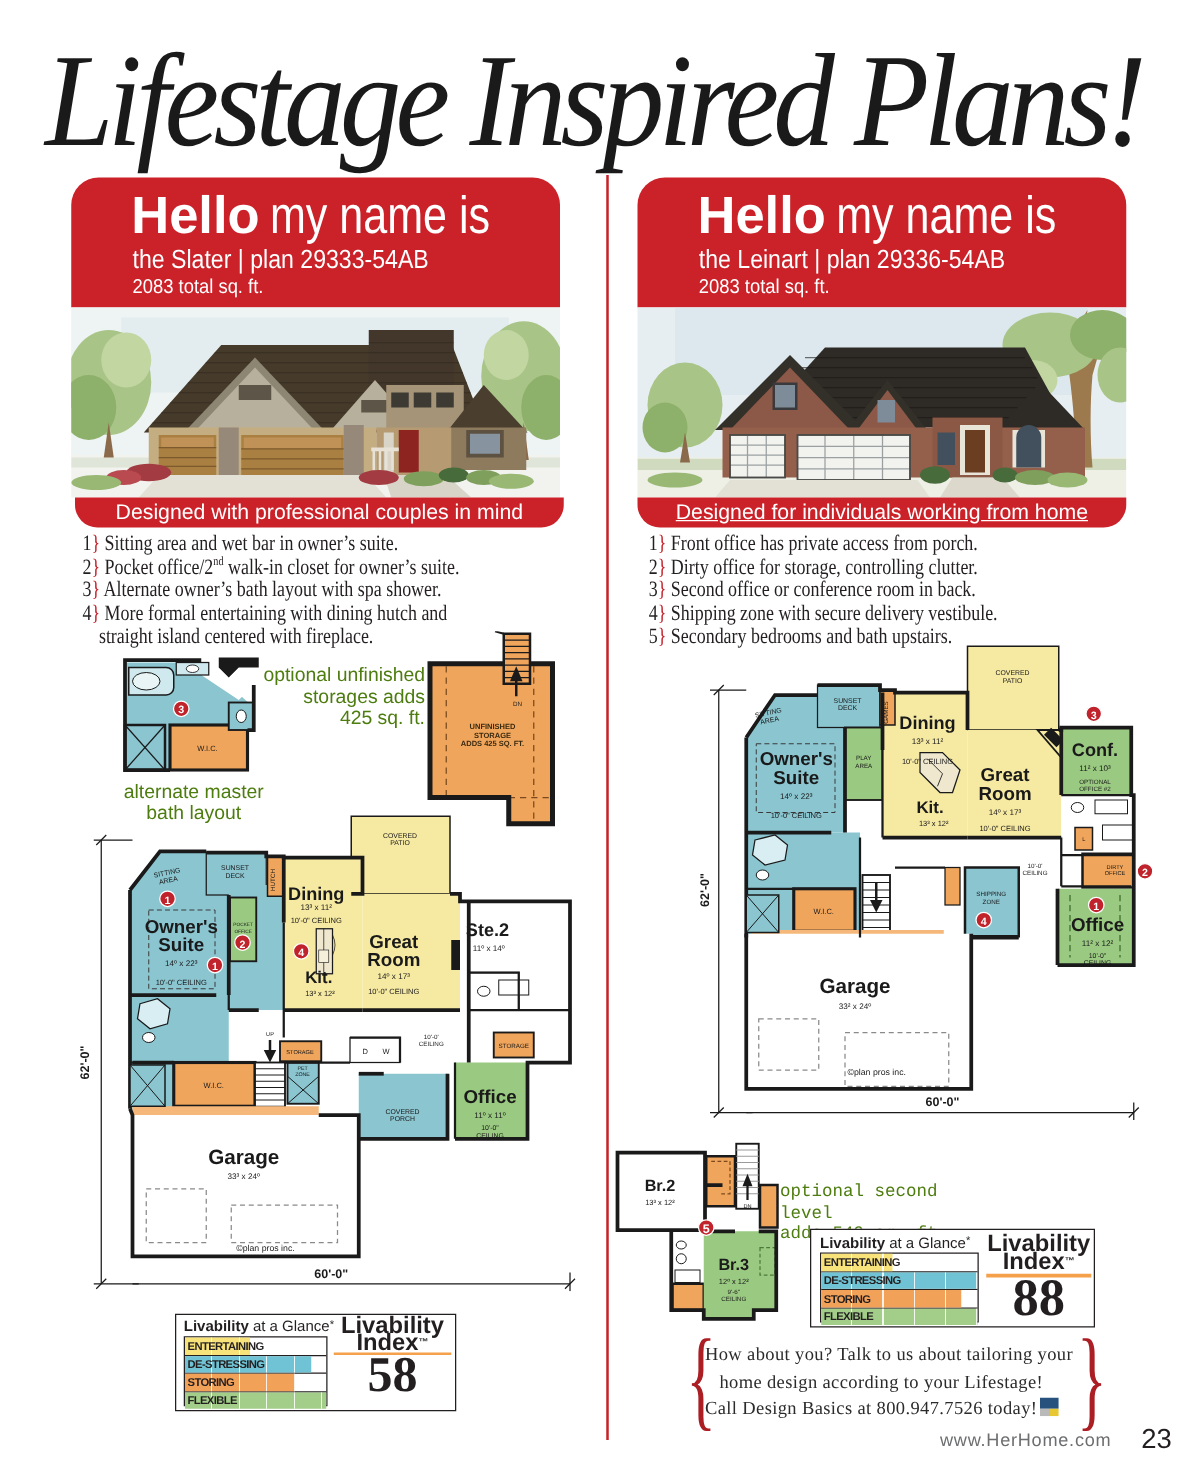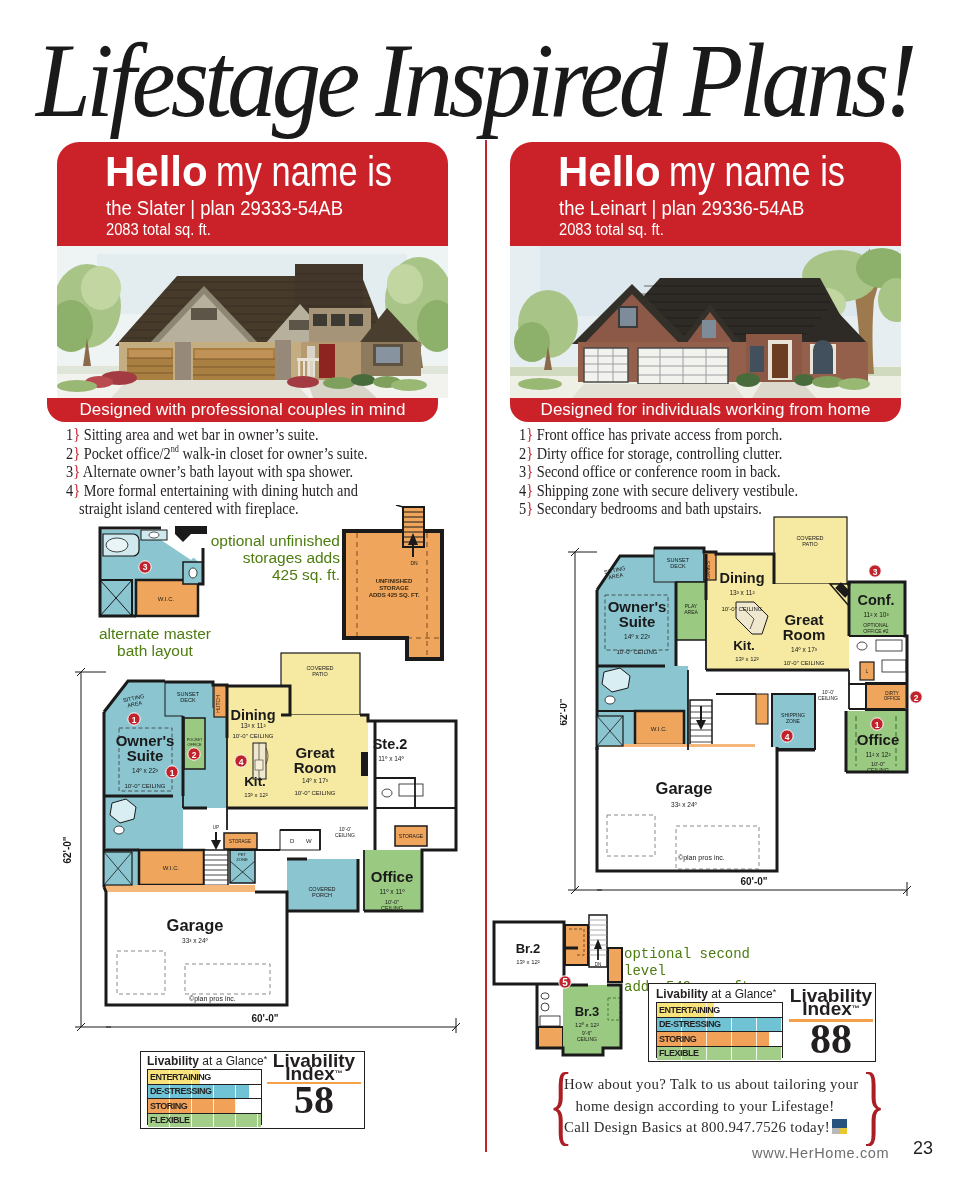--- a/index.html
+++ b/index.html
@@ -124,21 +124,21 @@
   <ellipse cx="42" cy="136" rx="14" ry="6" fill="#b84a50"></ellipse>
   <ellipse cx="246" cy="136" rx="16" ry="6" fill="#a33b42"></ellipse>
   <ellipse cx="282" cy="137" rx="16" ry="6" fill="#7fa05c"></ellipse>
   <ellipse cx="306" cy="134" rx="12" ry="6" fill="#486b3c"></ellipse>
   <ellipse cx="330" cy="136" rx="14" ry="6" fill="#7fa05c"></ellipse>
   <ellipse cx="352" cy="139" rx="18" ry="6" fill="#98b874"></ellipse>
   <ellipse cx="20" cy="140" rx="20" ry="6" fill="#98b874"></ellipse>
 </svg>
 </div>
 
-<div class="abs redbg" style="left:47px;top:398px;width:391px;height:24px;border-radius:0 0 18px 18px;color:#fff;font-size:17px;text-align:center;line-height:23px;">Designed with professional couples in mind</div>
+<div class="abs redbg" style="left:60px;top:398px;width:391px;height:24px;border-radius:0 0 18px 18px;color:#fff;font-size:17px;text-align:center;line-height:23px;">Designed with professional couples in mind</div>
 
 <div class="abs serif" style="left:66px;top:425px;width:460px;font-size:17.5px;color:#231f20;line-height:18.6px;transform:scaleX(0.82);transform-origin:0 0;">
   <div>1<span style="color:#c5232b;">}</span> Sitting area and wet bar in owner’s suite.</div>
   <div>2<span style="color:#c5232b;">}</span> Pocket office/2<sup style="font-size:10px;line-height:0;">nd</sup> walk-in closet for owner’s suite.</div>
   <div>3<span style="color:#c5232b;">}</span> Alternate owner’s bath layout with spa shower.</div>
   <div>4<span style="color:#c5232b;">}</span> More formal entertaining with dining hutch and</div>
   <div style="padding-left:16px;">straight island centered with fireplace.</div>
 </div>
 
 <div class="abs redbg" style="left:510px;top:142px;width:391px;height:104px;border-radius:22px 22px 0 0;">
@@ -228,21 +228,21 @@
   <polygon points="74,138 224,138 234,152 62,152" fill="#e3e1d6"></polygon>
 
   <ellipse cx="238" cy="134" rx="12" ry="7" fill="#486b3c"></ellipse>
   <ellipse cx="294" cy="134" rx="10" ry="6" fill="#486b3c"></ellipse>
   <ellipse cx="318" cy="136" rx="16" ry="6" fill="#7fa05c"></ellipse>
   <ellipse cx="344" cy="138" rx="16" ry="6" fill="#98b874"></ellipse>
   <ellipse cx="30" cy="138" rx="22" ry="6" fill="#98b874"></ellipse>
 </svg>
 </div>
 
-<div class="abs redbg" style="left:510px;top:398px;width:391px;height:24px;border-radius:0 0 18px 18px;color:#fff;font-size:17px;text-align:center;line-height:23px;">Designed for individuals working from home</div>
+<div class="abs redbg" style="left:510px;top:398px;width:391px;height:24px;border-radius:0 0 18px 18px;color:#fff;font-size:17px;text-align:center;line-height:23px;text-decoration:underline;">Designed for individuals working from home</div>
 
 <div class="abs serif" style="left:519px;top:425px;width:460px;font-size:17.5px;color:#231f20;line-height:18.6px;transform:scaleX(0.82);transform-origin:0 0;">
   <div>1<span style="color:#c5232b;">}</span> Front office has private access from porch.</div>
   <div>2<span style="color:#c5232b;">}</span> Dirty office for storage, controlling clutter.</div>
   <div>3<span style="color:#c5232b;">}</span> Second office or conference room in back.</div>
   <div>4<span style="color:#c5232b;">}</span> Shipping zone with secure delivery vestibule.</div>
   <div>5<span style="color:#c5232b;">}</span> Secondary bedrooms and bath upstairs.</div>
 </div>
 
 <div class="abs" style="left:95px;top:520px;">
@@ -790,13 +790,13 @@
         <rect x="0" y="9" width="8" height="6" fill="#b9b9b9"></rect>
         <rect x="8" y="9" width="7" height="6" fill="#e8c832"></rect>
       </svg></span></div>
 
 <div class="abs serif" style="left:549px;top:1053px;font-size:80px;color:#ab1e24;transform:scale(0.62,1.12);transform-origin:0 0;">{</div>
 
 <div class="abs serif" style="left:847px;top:1053px;font-size:80px;color:#ab1e24;transform:scale(0.62,1.12);transform-origin:100% 0;">}</div>
 
 <div class="abs" style="left:752px;top:1145px;font-size:14.5px;color:#6d6e70;letter-spacing:0.6px;">www.HerHome.com</div>
 
-<div class="abs" style="left:913px;top:1138px;font-size:18px;color:#231f20;">23</div>
+<div class="abs" style="left:913px;top:1138px;font-size:22px;color:#231f20;">23</div>
 
 </body></html>

